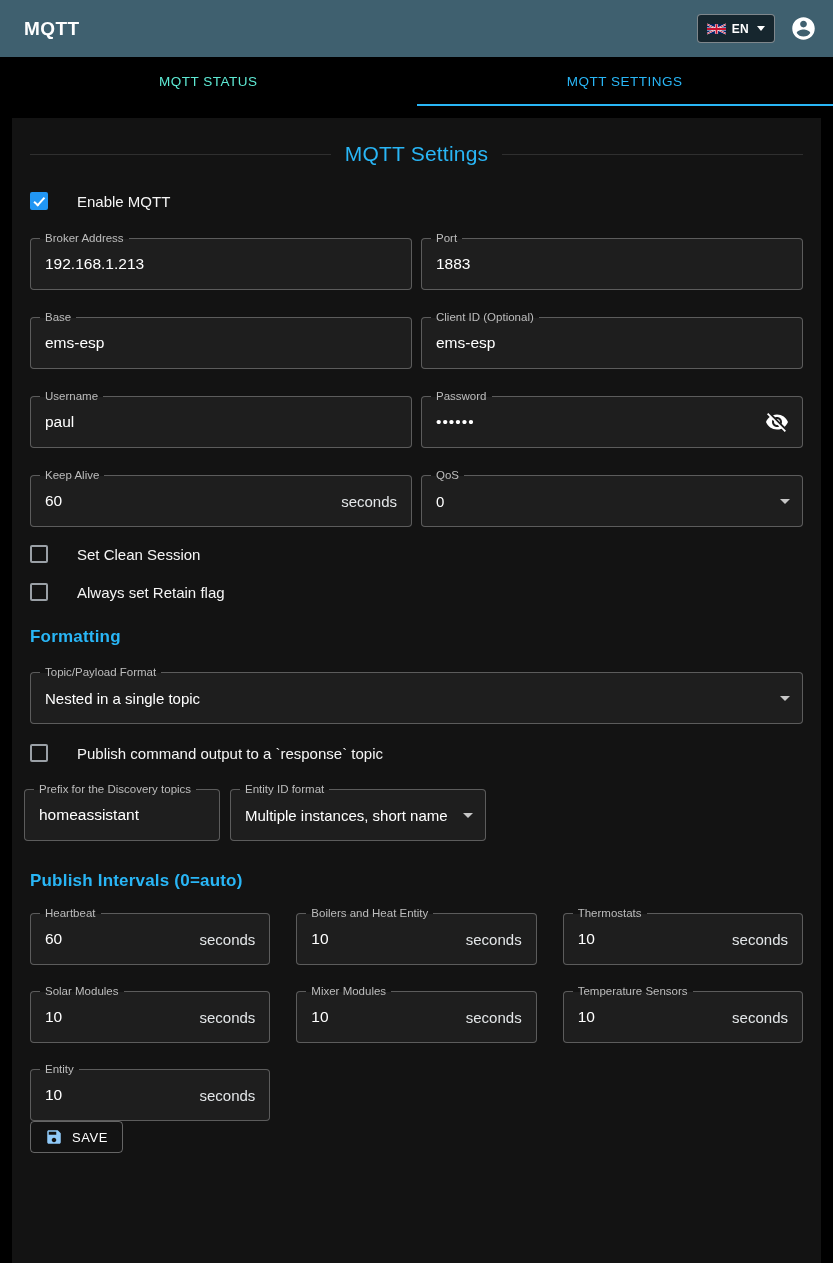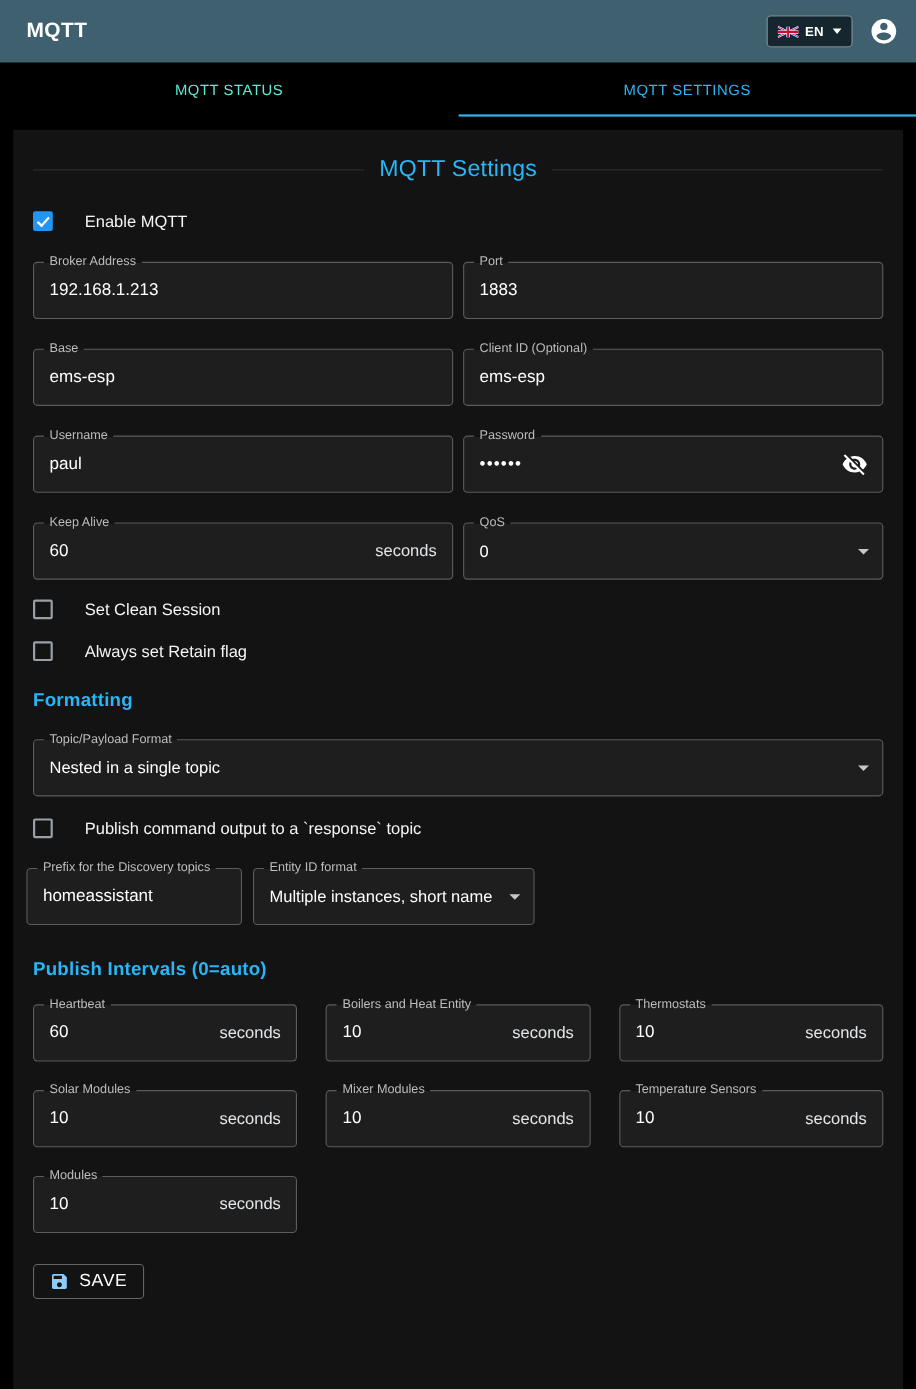--- a/index.html
+++ b/index.html
@@ -57,23 +57,23 @@
   .fsuffix{position:absolute;right:14px;top:50%;transform:translateY(-50%);font-size:15px;color:#e3e6e8;}
   .fselect-value{position:absolute;inset:0;display:flex;align-items:center;padding:0 30px 0 14px;font-size:15px;color:#fff;white-space:nowrap;}
   .fcaret{position:absolute;right:12px;top:50%;margin-top:-2px;width:0;height:0;
     border-left:5px solid transparent;border-right:5px solid transparent;border-top:5.5px solid #c7c7c7;}
   .eye-btn{position:absolute;right:9px;top:50%;transform:translateY(-50%);background:none;border:none;padding:4px;cursor:pointer;display:flex;}
   .select-full{margin-bottom:20px;}
   .disc-row{display:flex;gap:10px;margin:27px 0 0 -6px;}
   .disc-prefix{width:196px;}
   .disc-entity{width:256px;}
   
-  .save-btn{display:inline-flex;align-items:center;gap:9px;margin-top:28px;height:32px;padding:0 14px;
+  .save-btn{display:inline-flex;align-items:center;gap:9px;height:32px;padding:0 14px;
     background:transparent;border:1px solid rgba(255,255,255,.35);border-radius:4px;color:#fff;
-    font-size:16px;font-weight:500;letter-spacing:.6px;cursor:pointer;font-family:inherit;}
+    font-size:13px;font-weight:500;letter-spacing:.6px;cursor:pointer;font-family:inherit;}
 </style>
 </head>
 <body>
 
 <header class="appbar">
   <div class="appbar-title">MQTT</div>
   <button class="lang-btn">
     <span style="display:flex;">
       <svg width="19" height="12" viewBox="0 0 60 30">
         <rect width="60" height="30" fill="#012169"></rect>
@@ -220,21 +220,21 @@
       <span class="flabel">Mixer Modules</span>
       <input class="finput with-suffix" value="10" style="">
       <span class="fsuffix">seconds</span>
     </div>
     <div class="field">
       <span class="flabel">Temperature Sensors</span>
       <input class="finput with-suffix" value="10" style="">
       <span class="fsuffix">seconds</span>
     </div>
     <div class="field">
-      <span class="flabel">Modules</span>
+      <span class="flabel">Entity</span>
       <input class="finput with-suffix" value="10" style="">
       <span class="fsuffix">seconds</span>
     </div>
   </div>
 
   <button class="save-btn">
     <span style="display:flex;">
       <svg width="18" height="18" viewBox="0 0 24 24" fill="#90caf9">
         <path d="M17 3H5c-1.11 0-2 .9-2 2v14c0 1.1.89 2 2 2h14c1.1 0 2-.9 2-2V7l-4-4zm-5 16c-1.66 0-3-1.34-3-3s1.34-3 3-3 3 1.34 3 3-1.34 3-3 3zm3-10H5V5h10v4z"></path>
       </svg>

